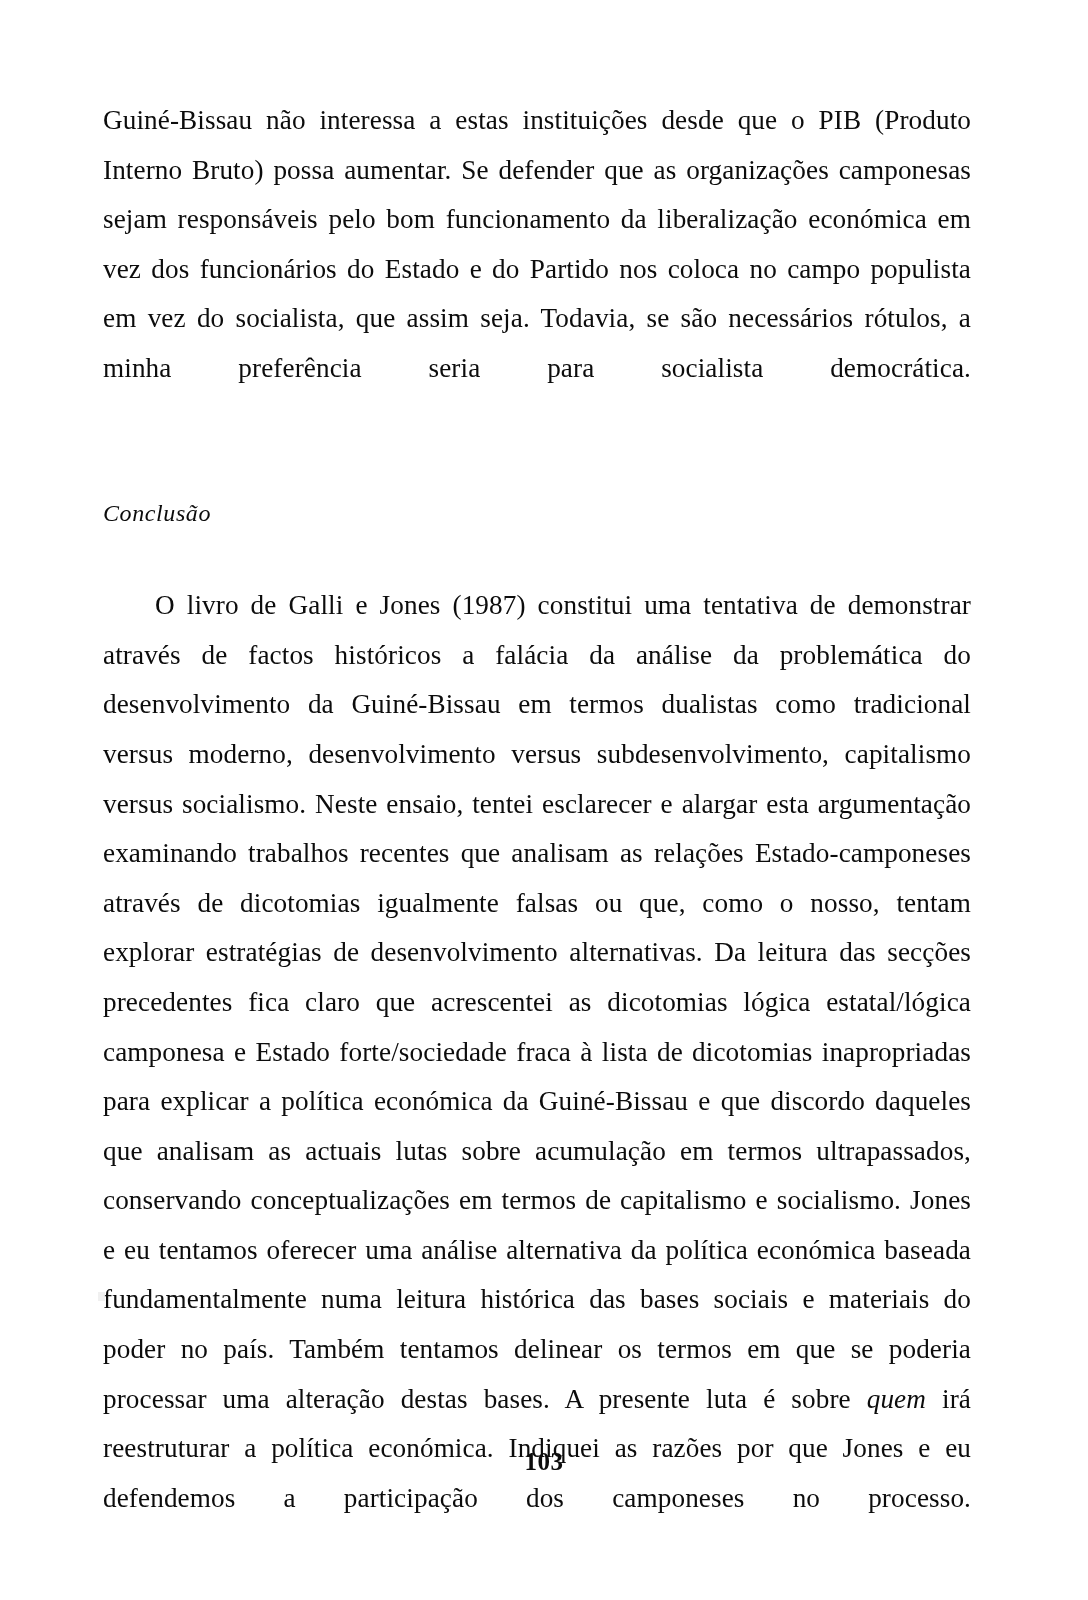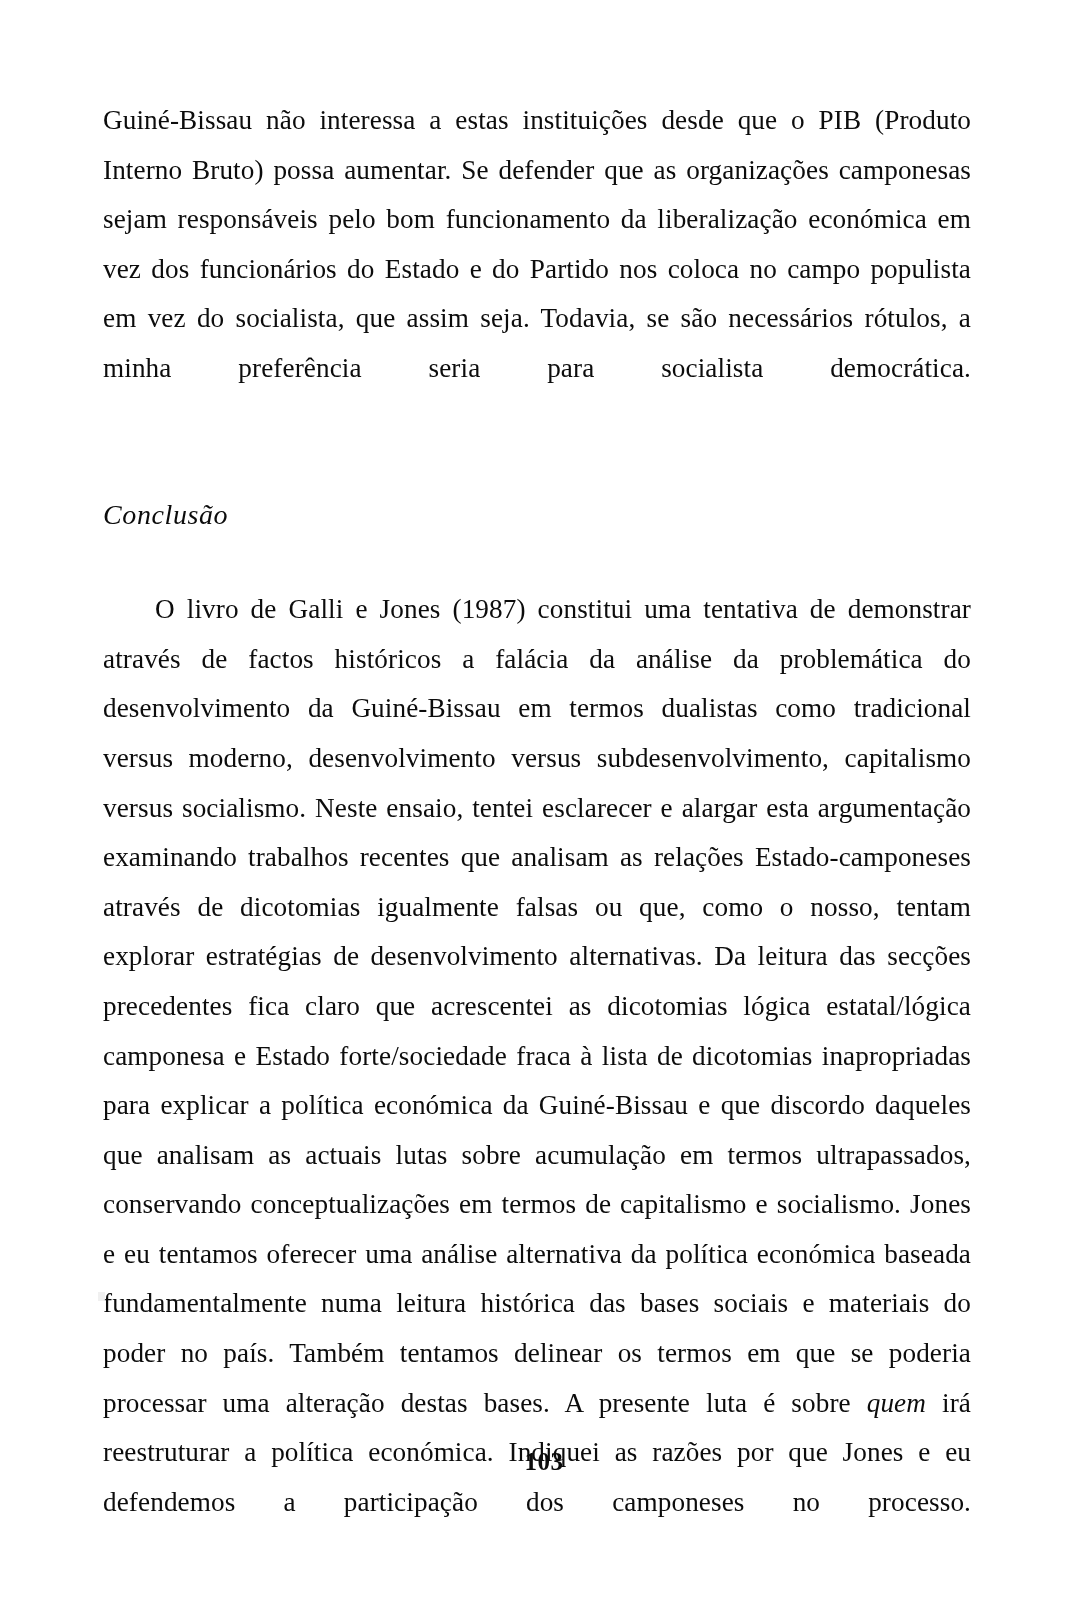--- a/index.html
+++ b/index.html
@@ -50,21 +50,21 @@
 
   
   .body-paragraph::after {
     content: "";
     display: inline-block;
     width: 100%;
   }
 
   .section-heading {
     margin: 0;
-    font-size: 28px;
+    font-size: 24px;
     font-style: italic;
     font-weight: normal;
     letter-spacing: 0.6px;
     line-height: 1;
   }
 
   .gap-after-para-one { height: 58px; }
   .gap-after-heading  { height: 56px; }
 
   .page-number {

